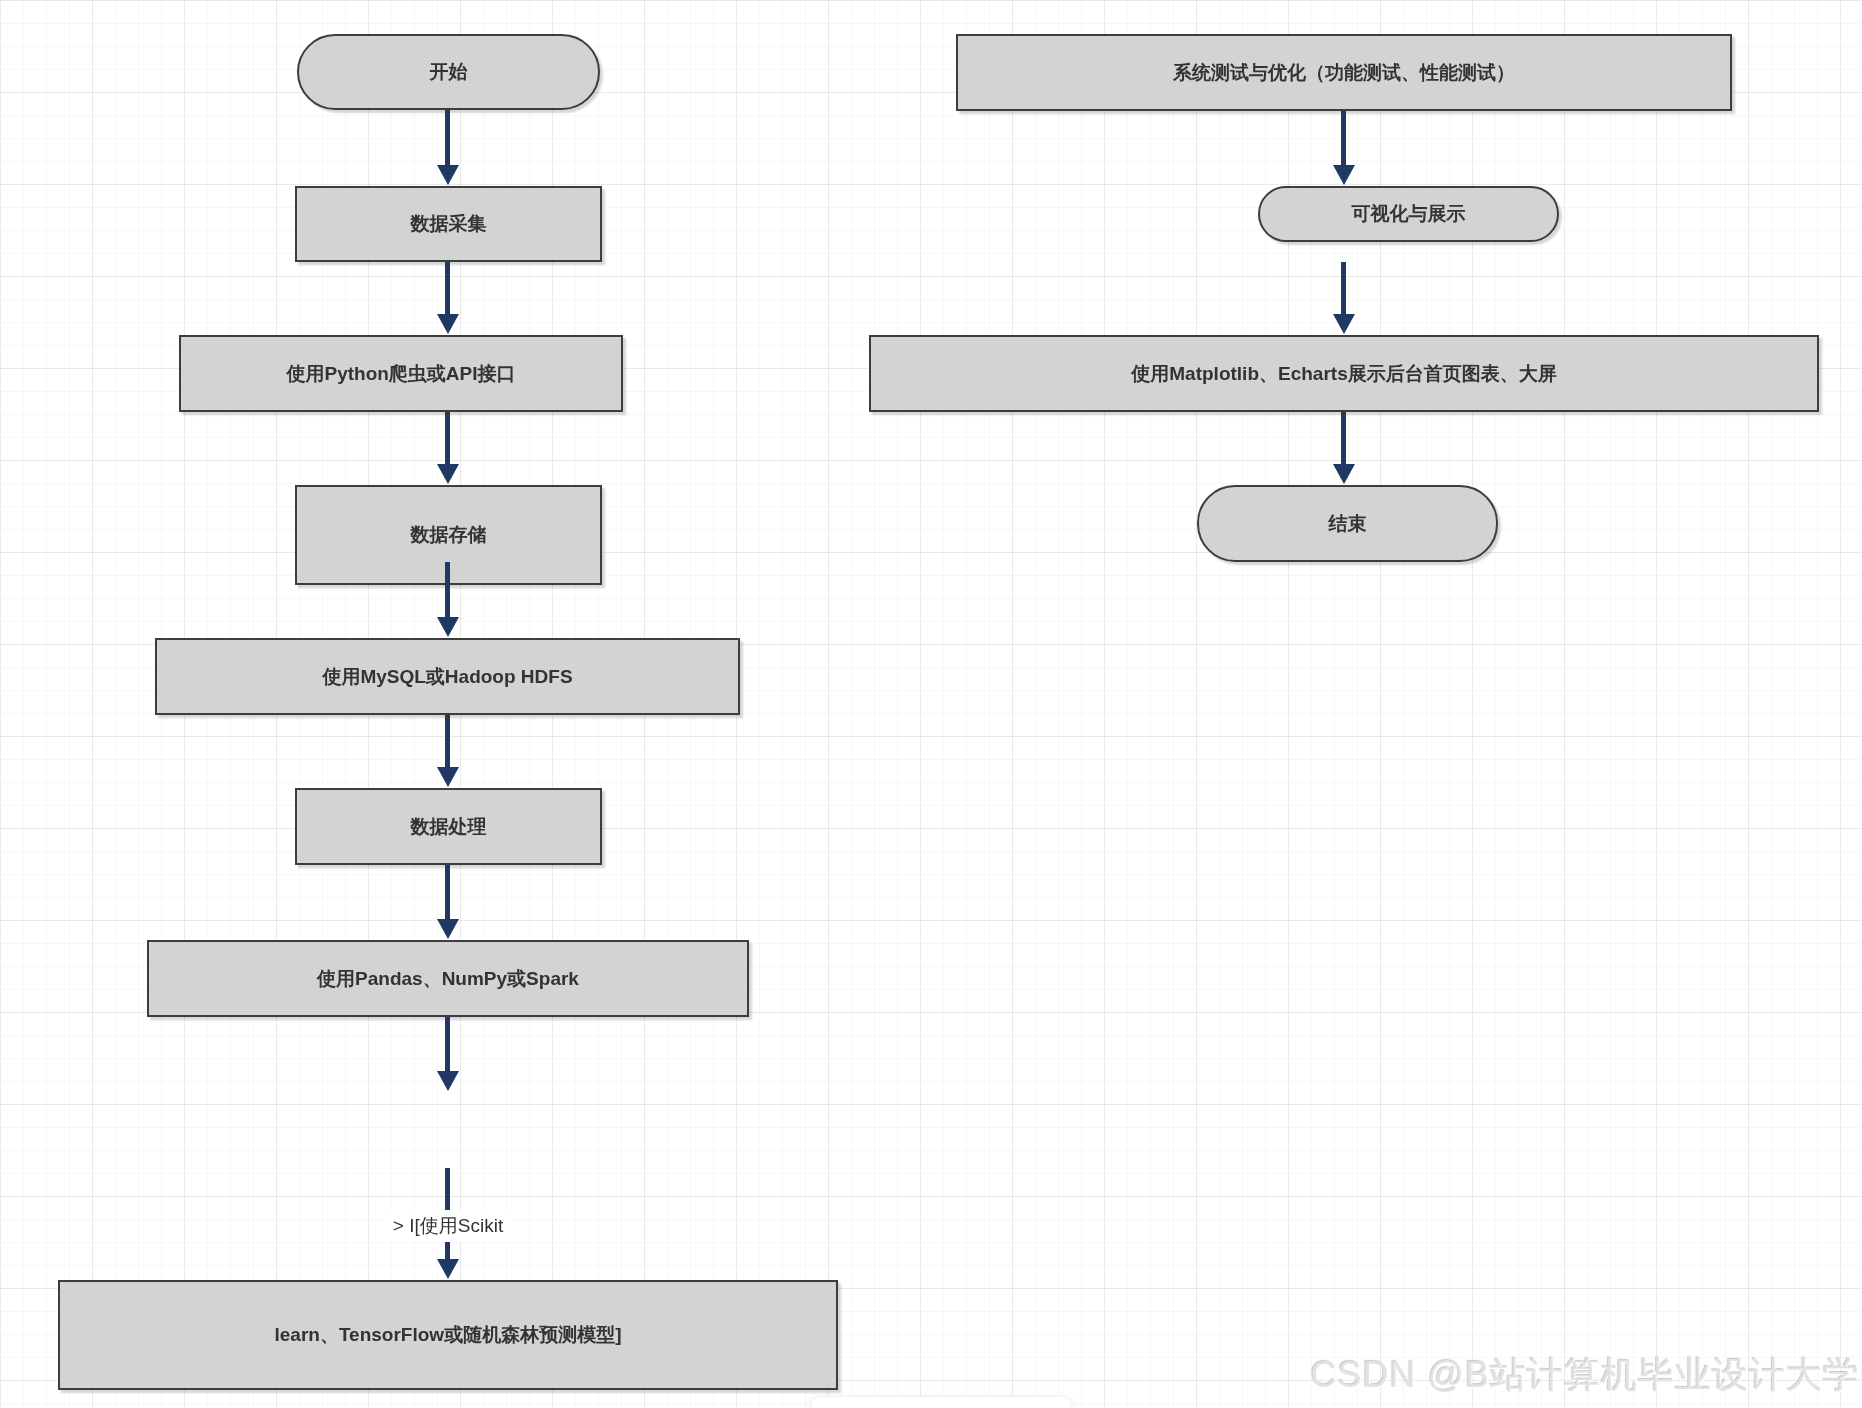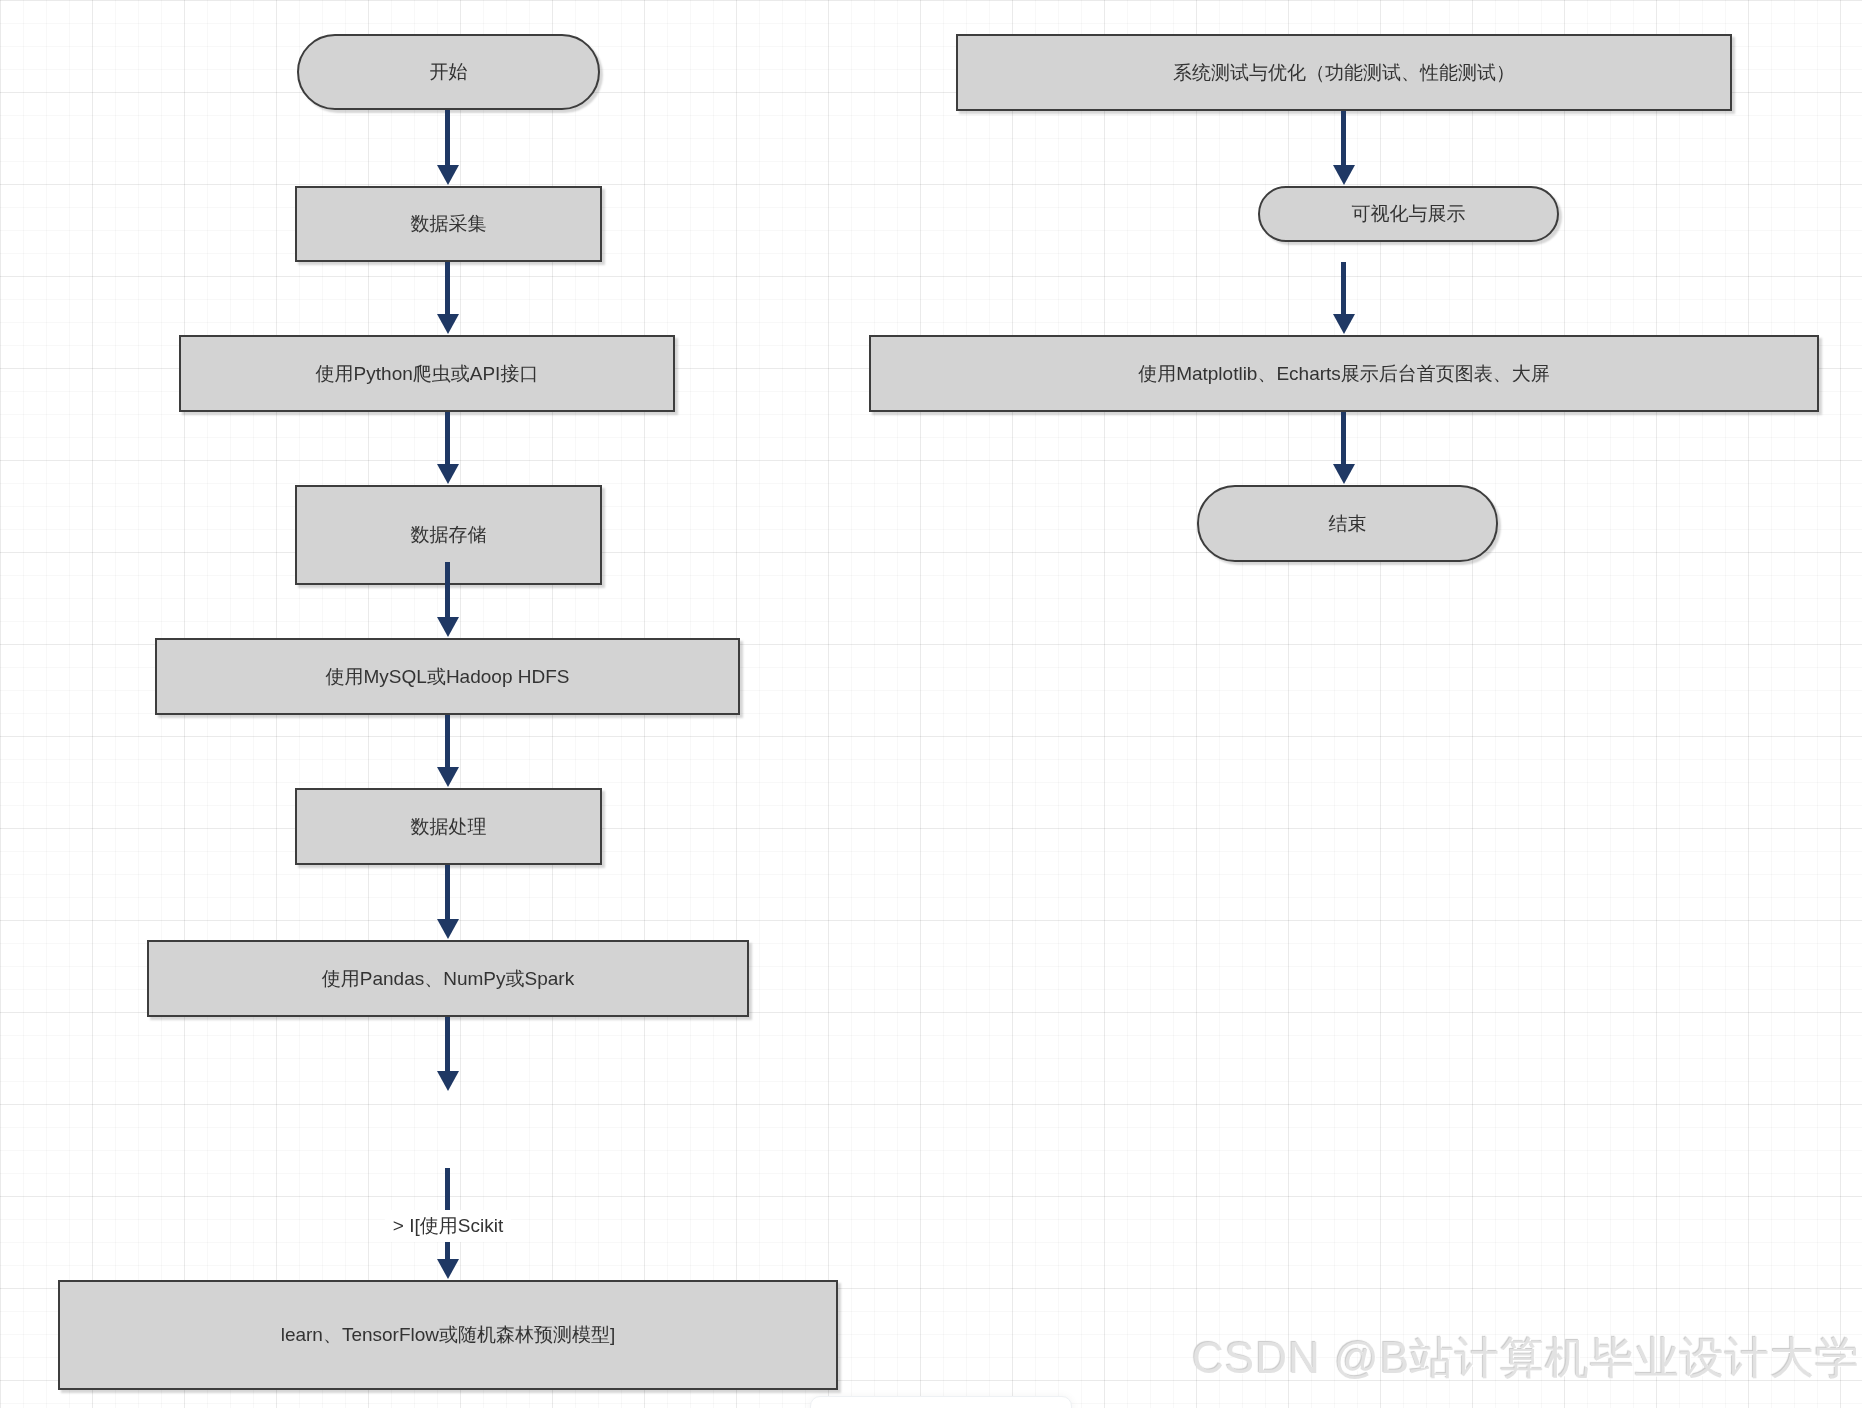--- a/index.html
+++ b/index.html
@@ -29,20 +29,21 @@
   .node{
     position:absolute;
     background:var(--node-fill);
     border:2.5px solid var(--node-border);
     display:flex;align-items:center;justify-content:center;
     text-align:center;
     color:var(--node-text);
     font-size:19px;
     box-shadow:3px 3px 2px rgba(0,0,0,0.16);
     padding:0 14px;
+    font-weight:bold;
   }
   .node.stadium{border-radius:38px;}
   .node.rounded{border-radius:0;}
   .arrow{
     position:absolute;width:5px;background:var(--arrow);
   }
   .arrow .head{
     position:absolute;bottom:-19px;left:50%;transform:translateX(-50%);
     width:0;height:0;
     border-left:11px solid transparent;
@@ -54,22 +55,22 @@
     transform:translateX(-50%);
     background:#ffffff;
     color:var(--node-text);
     font-size:19px;
     padding:3px 8px;
     white-space:nowrap;
     z-index:5;
   }
   .watermark{
     position:absolute;
-    right:2px;bottom:20px;
-    font-size:44px;
+    right:2px;bottom:8px;
+    font-size:36px;
     letter-spacing:1px;
     color:var(--watermark);
     text-shadow:1px 1px 0 #ffffff,-1px -1px 1px #c9c9c9;
     white-space:nowrap;
     z-index:6;
     text-align:center;
   }
   .bottom-popup{
     position:absolute;
     left:810px;top:1396px;width:262px;height:20px;
@@ -86,21 +87,21 @@
 <div class="canvas">
 
   <div class="node stadium" style="left:297px;top:34px;width:303px;height:76px">
     <span>开始</span>
   </div>
 
   <div class="node" style="left:295px;top:186px;width:307px;height:76px">
     <span>数据采集</span>
   </div>
 
-  <div class="node" style="left:179px;top:335px;width:496px;height:77px">
+  <div class="node" style="left:179px;top:335px;width:444px;height:77px">
     <span>使用Python爬虫或API接口</span>
   </div>
 
   <div class="node" style="left:295px;top:485px;width:307px;height:100px">
     <span>数据存储</span>
   </div>
 
   <div class="node" style="left:295px;top:788px;width:307px;height:77px">
     <span>数据处理</span>
   </div>

